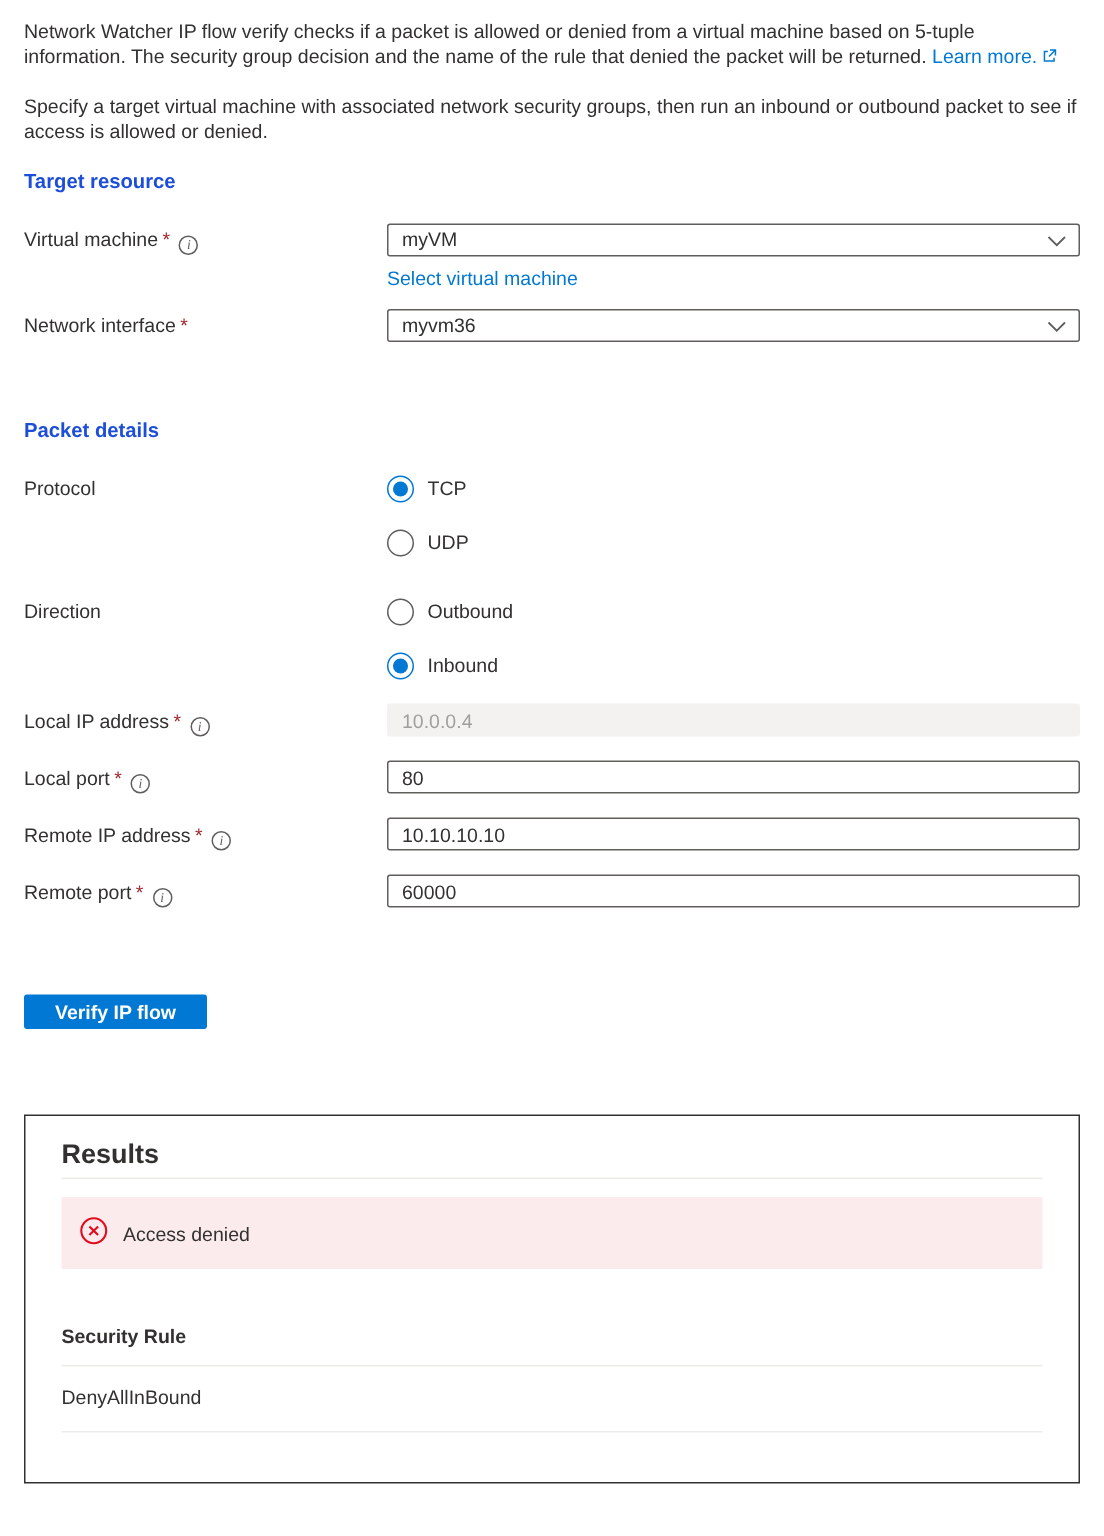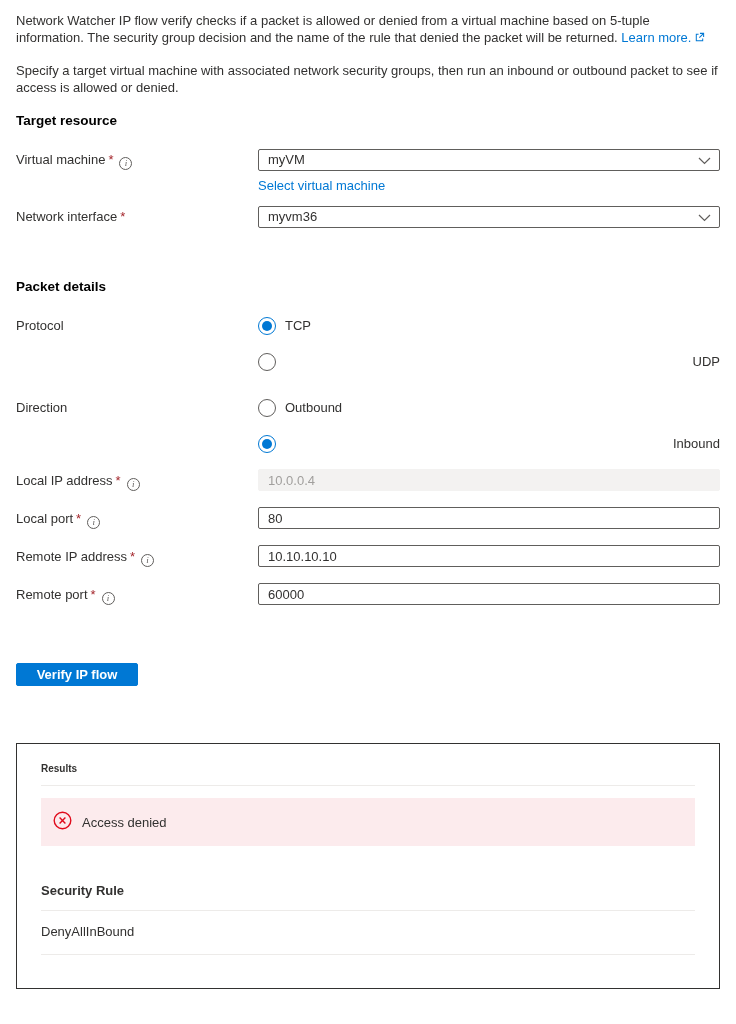--- a/index.html
+++ b/index.html
@@ -14,21 +14,21 @@
 
   
   .intro p { line-height: 17px; width: 704px; }
   .intro .p1 { margin-bottom: 15px; }
   .intro .p2 { margin-bottom: 17px; }
   a.link { color: #0078d4; text-decoration: none; cursor: pointer; }
   .ext-icon { display: inline-block; vertical-align: -1px; margin-left: 3px; }
 
   
   .section-heading {
-    font-weight: 700; font-size: 13.5px; color: #000000;
+    font-weight: 700; font-size: 13.5px; color: #1d4ed8;
     margin-bottom: 20px; line-height: 16px;
   }
   .heading-target { margin-top: 0; }
   .heading-packet { margin-top: 51px; }
 
   
   .form-row { display: flex; align-items: flex-start; }
   .label-col {
     width: 242px; flex: 0 0 242px; padding-top: 3px;
     line-height: 16px; color: #323130;
@@ -58,21 +58,21 @@
     background: #f3f2f1; border-color: #f3f2f1; color: #a19f9d;
   }
   .row-vm { margin-bottom: 0; }
   .link-row { margin-left: 242px; margin-top: 7px; margin-bottom: 13px; line-height: 15px; }
   .row-ni { margin-bottom: 0; }
 
   
   .radio-group-row { display: flex; margin-bottom: 0; }
   .radio-stack { padding-top: 2px; }
   .radio-option { display: flex; align-items: center; height: 18px; margin-bottom: 18px; cursor: pointer; }
-  .radio-option:last-child { margin-bottom: 0; justify-content: space-between; }
+  .radio-option:last-child { margin-bottom: 0; }
   .radio-circle {
     width: 18px; height: 18px; border-radius: 50%; border: 1px solid #605e5c;
     background: #fff; display: flex; align-items: center; justify-content: center;
     flex: 0 0 18px;
   }
   .radio-circle .dot { width: 10px; height: 10px; border-radius: 50%; background: transparent; }
   .radio-option.selected .radio-circle { border-color: #0078d4; }
   .radio-option.selected .dot { background: #0078d4; }
   .radio-label { margin-left: 9px; line-height: 16px; }
   .group-protocol { margin-bottom: 26px; }
@@ -89,21 +89,21 @@
     padding: 3px 0; width: 122px; height: 23px; cursor: pointer; display: block;
   }
 
   
   .results-box {
     margin-top: 57px; width: 704px; height: 246px;
     border: 1.5px solid #323130; background: #fff;
     padding: 17px 24px 0 24px;
   }
   .results-heading {
-    font-weight: 700; font-size: 10px; line-height: 16px;
+    font-weight: 700; font-size: 18px; line-height: 16px;
     padding-bottom: 8px; border-bottom: 1px solid #edebe9;
   }
   .status-banner {
     margin-top: 12px; height: 48px; background: #fcebed;
     display: flex; align-items: center; padding-left: 12px;
   }
   .status-text { margin-left: 10px; color: #323130; }
   .rule-table { margin-top: 37px; }
   .rule-header {
     font-weight: 700; line-height: 16px; padding-bottom: 11px;

